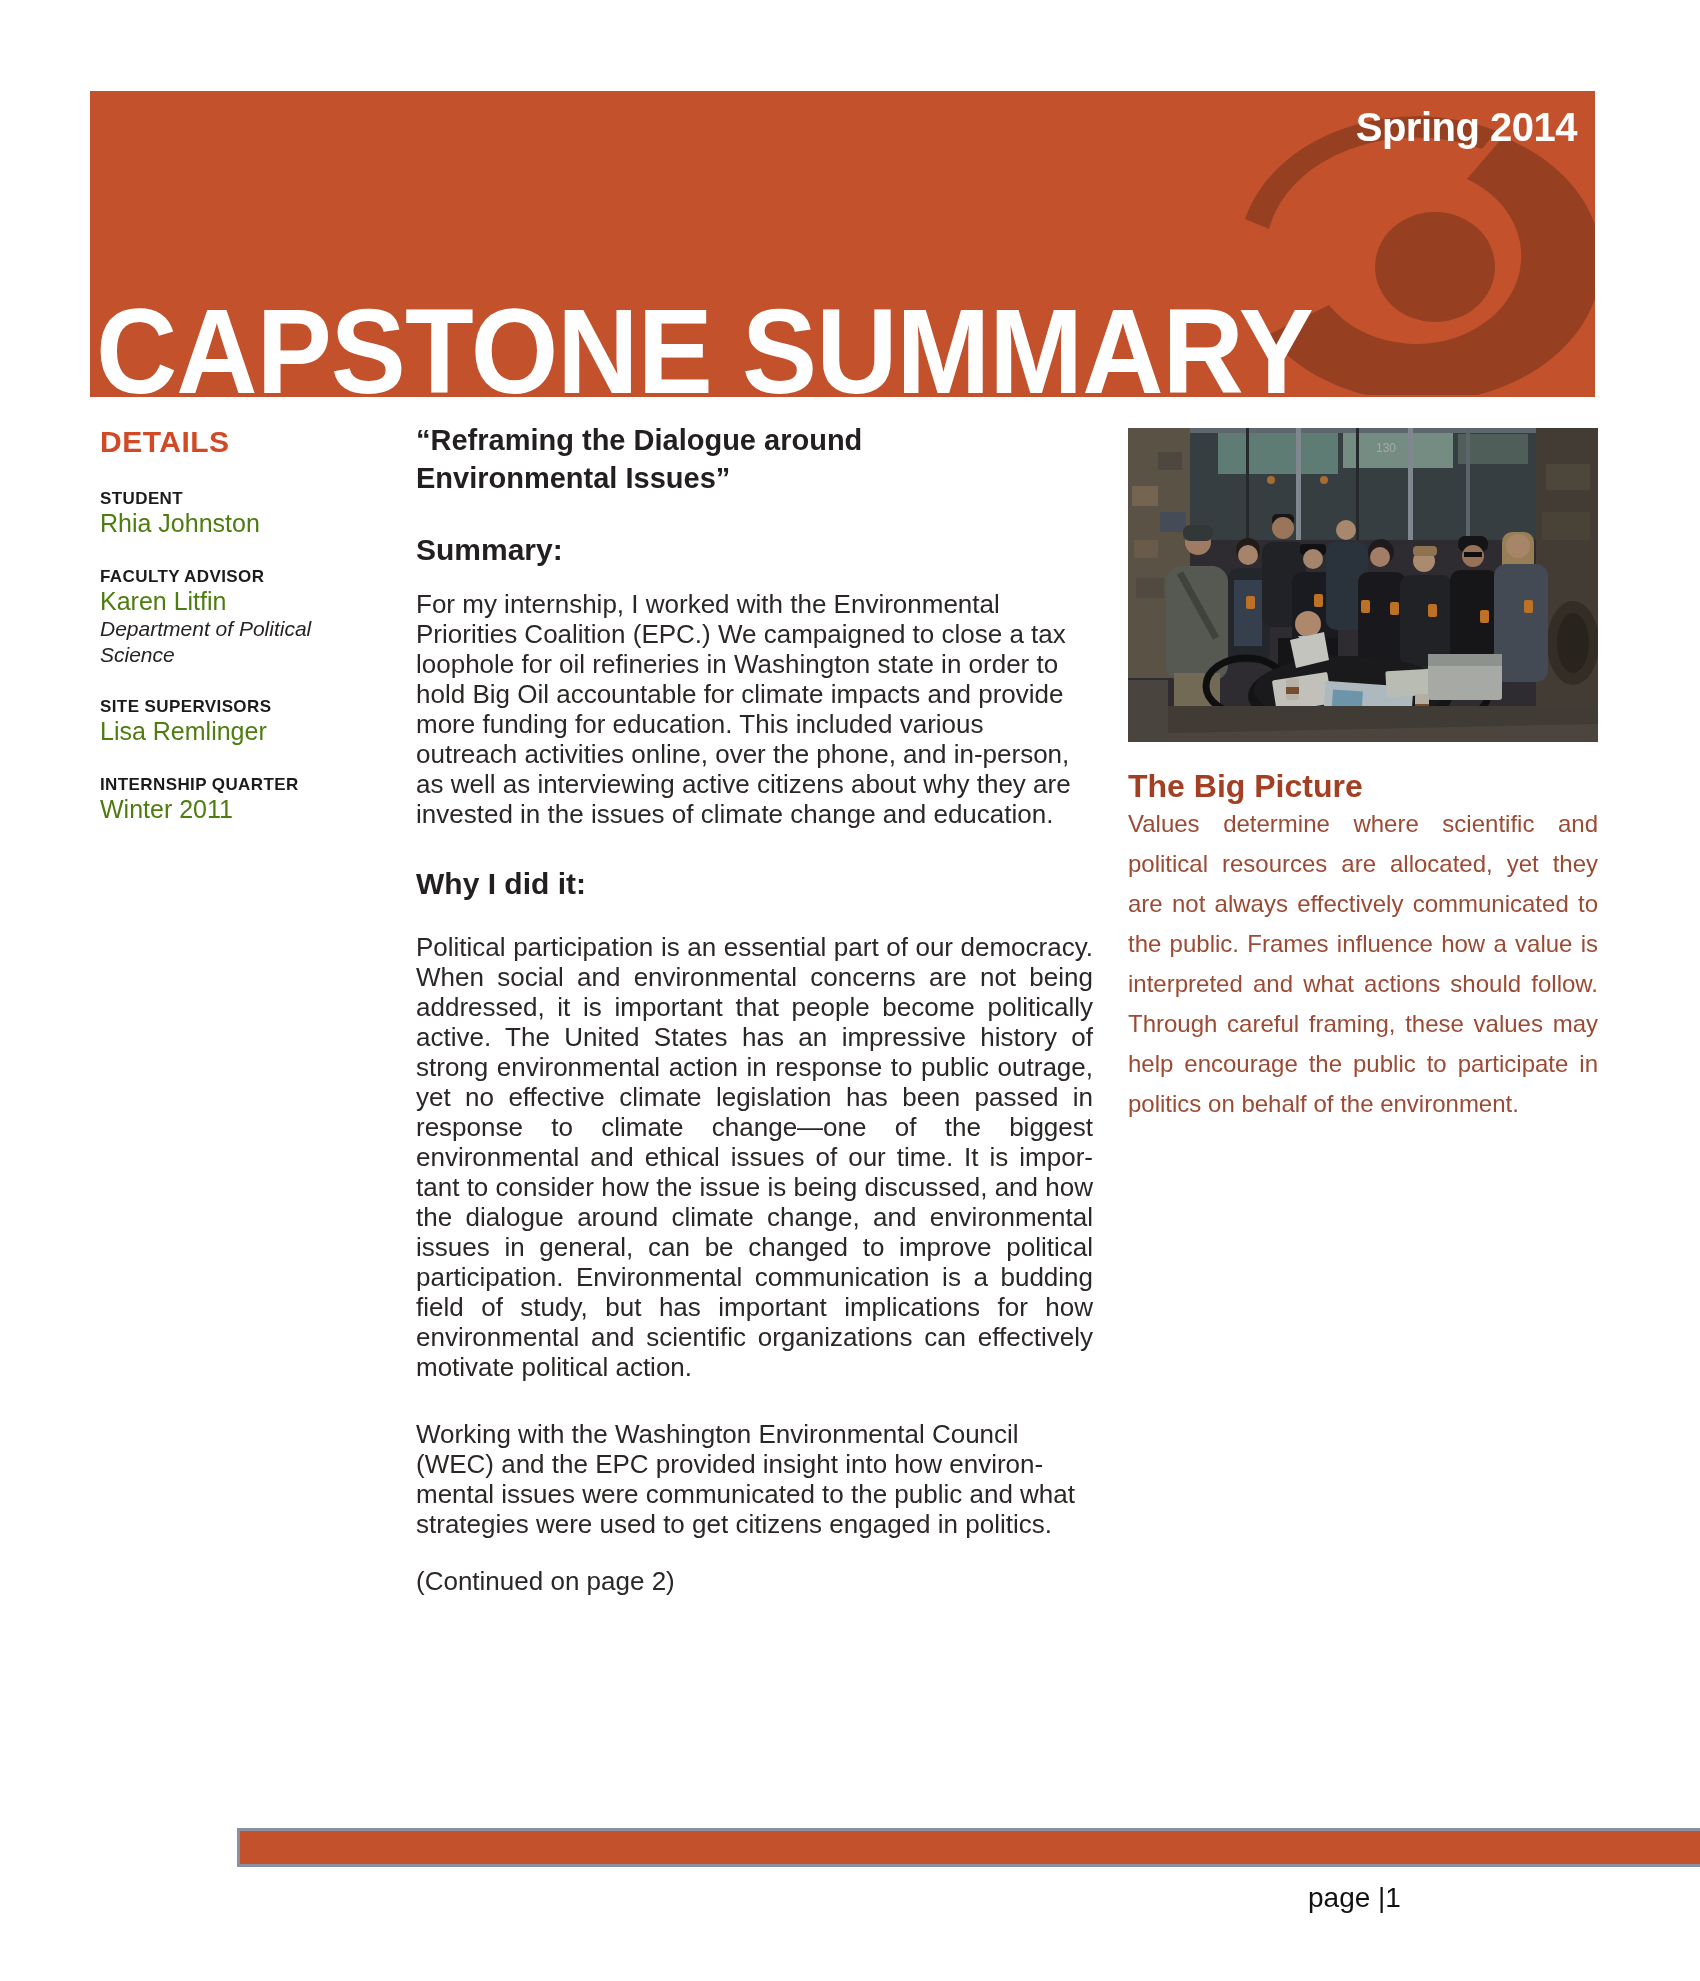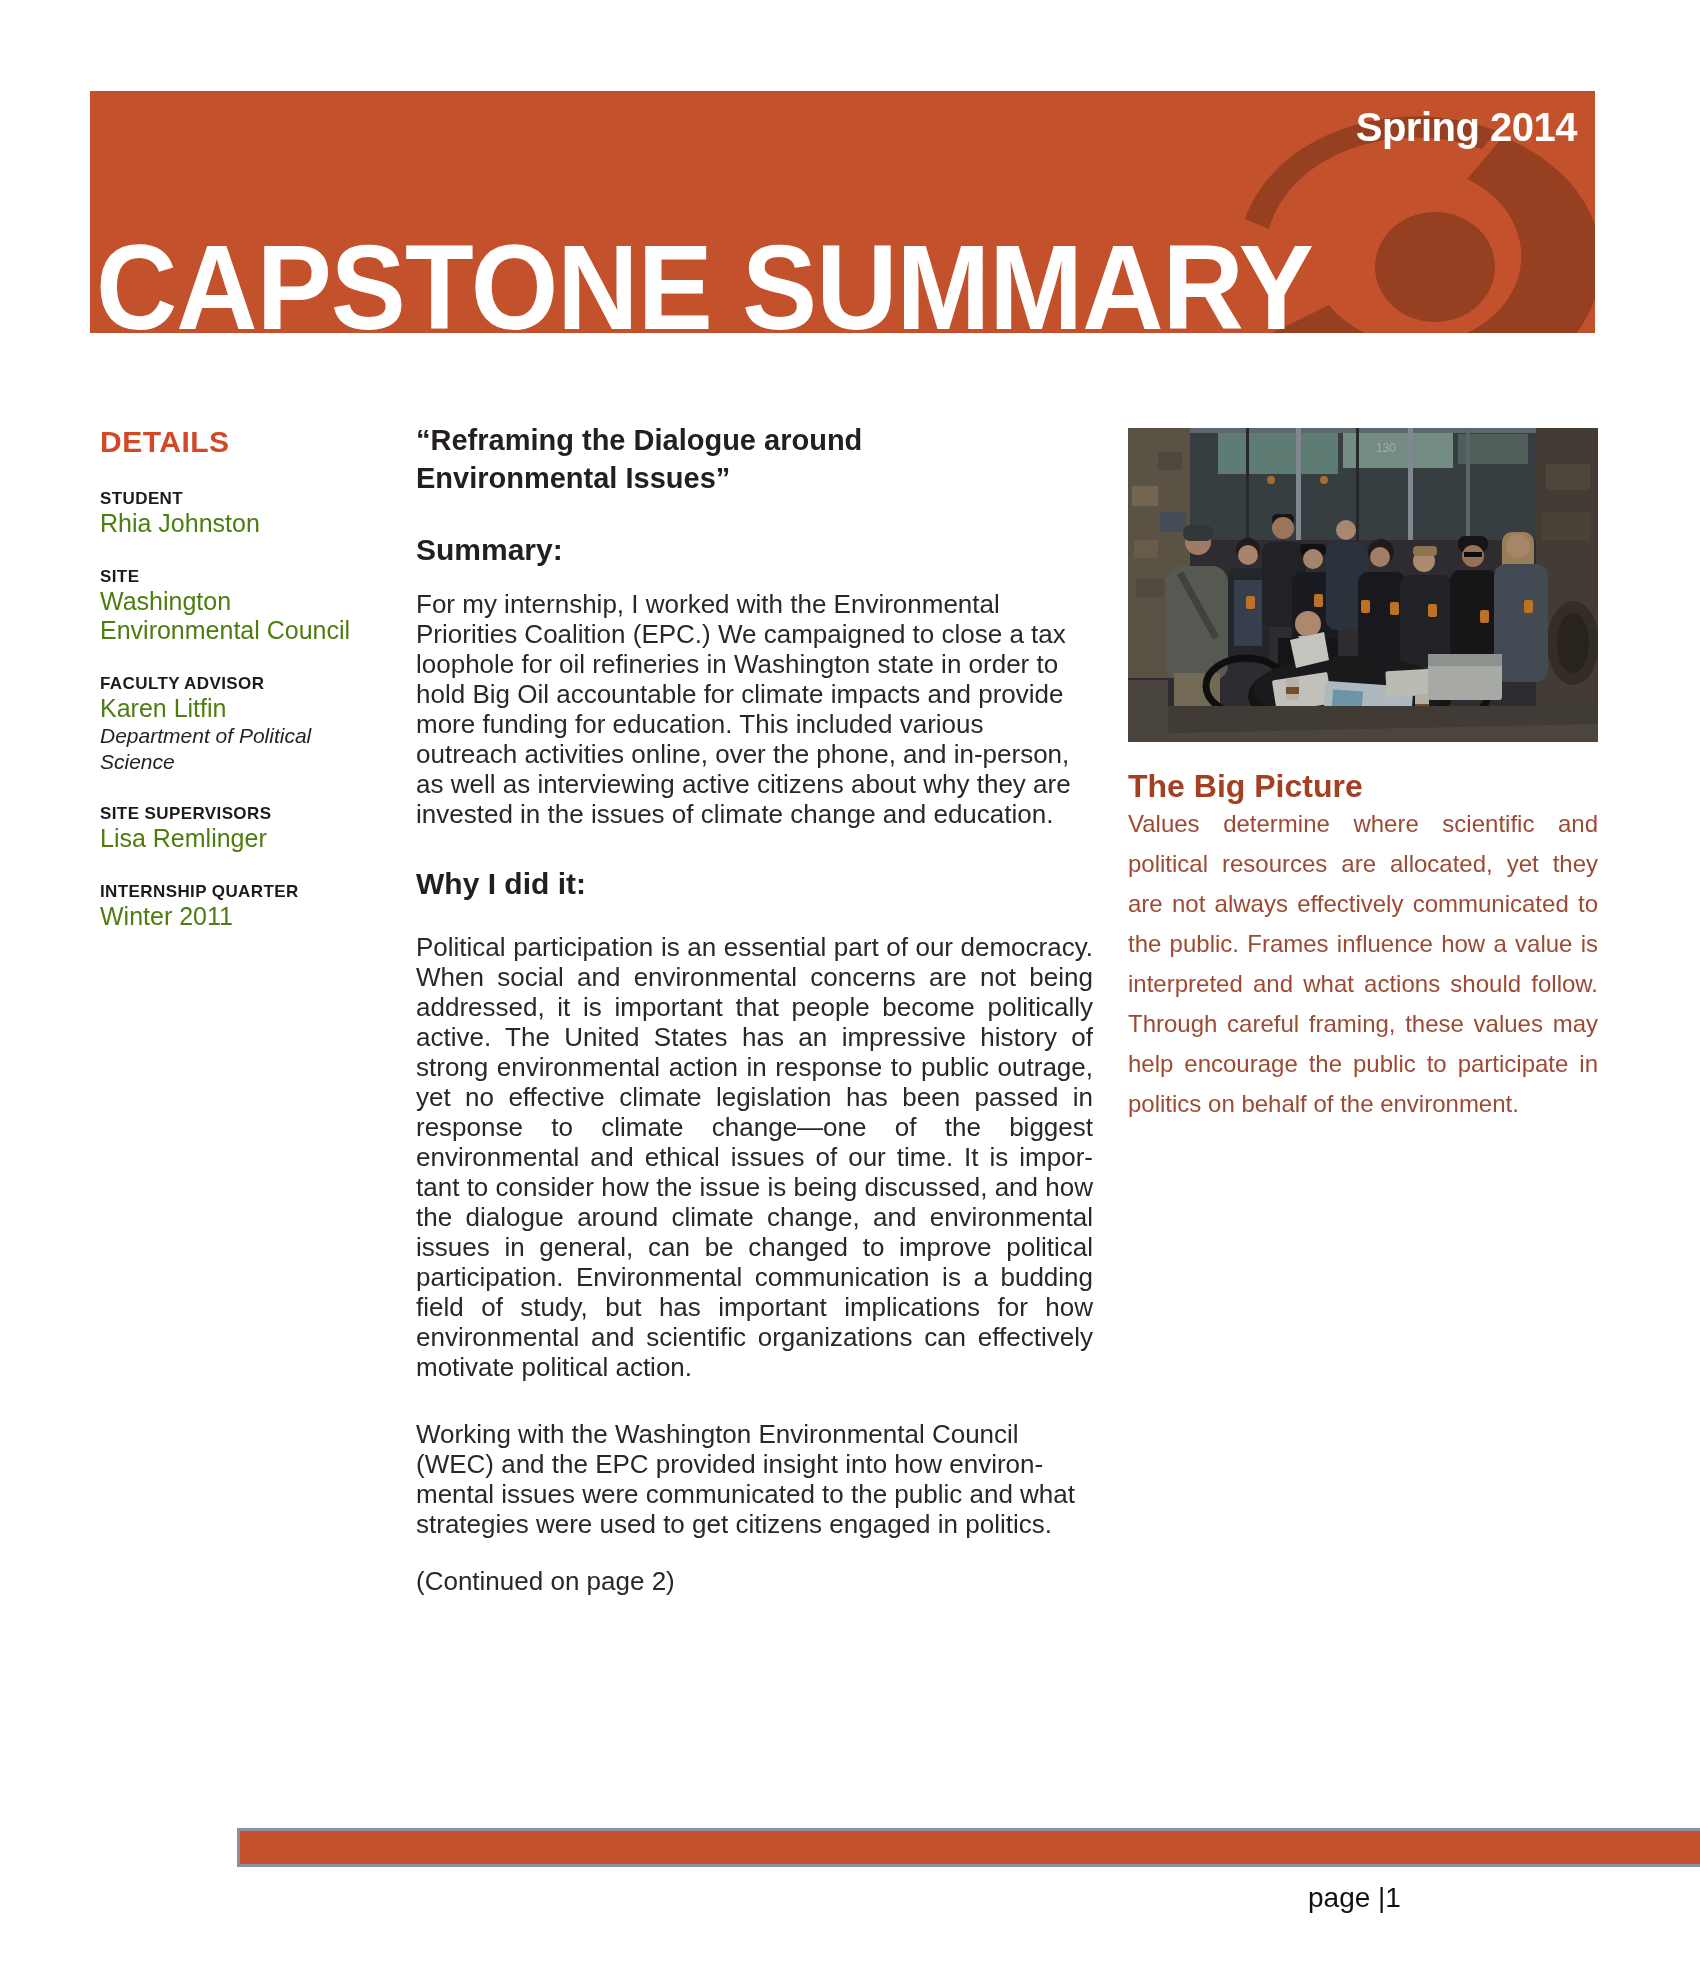--- a/index.html
+++ b/index.html
@@ -2,21 +2,21 @@
 <html><head>
 <meta charset="utf-8">
 <style>
   html,body{margin:0;padding:0;}
   body{
     width:1700px;height:1981px;position:relative;background:#ffffff;
     font-family:"Liberation Sans",sans-serif;color:#262223;overflow:hidden;
   }
   
   .band{
-    position:absolute;left:90px;top:91px;width:1505px;height:242px;
+    position:absolute;left:90px;top:91px;width:1505px;height:306px;
     background:#C2512C;overflow:hidden;
   }
   .issue{
     position:absolute;top:14px;right:18px;z-index:3;
     font-size:40px;font-weight:bold;color:#ffffff;letter-spacing:-0.5px;
   }
   .swirl{position:absolute;top:24px;right:0;width:360px;height:280px;z-index:1;}
   .masthead-title{
     position:absolute;left:6px;bottom:-24px;z-index:2;
     font-size:121px;font-weight:bold;color:#ffffff;white-space:nowrap;
@@ -82,25 +82,20 @@
 </div>
 
 <div class="sidebar">
   <div class="sidebar-heading">DETAILS</div>
 
   <div class="field">
     <div class="flabel">STUDENT</div>
     <div class="fvalue">Rhia Johnston</div>
   </div>
 
-  <div class="field">
-    <div class="flabel">SITE</div>
-    <div class="fvalue">Washington
-Environmental Council</div>
-  </div>
 
   <div class="field">
     <div class="flabel">FACULTY ADVISOR</div>
     <div class="fvalue">Karen Litfin</div>
     <div class="fnote">Department of Political Science</div>
   </div>
 
   <div class="field">
     <div class="flabel">SITE SUPERVISORS</div>
     <div class="fvalue">Lisa Remlinger</div>

